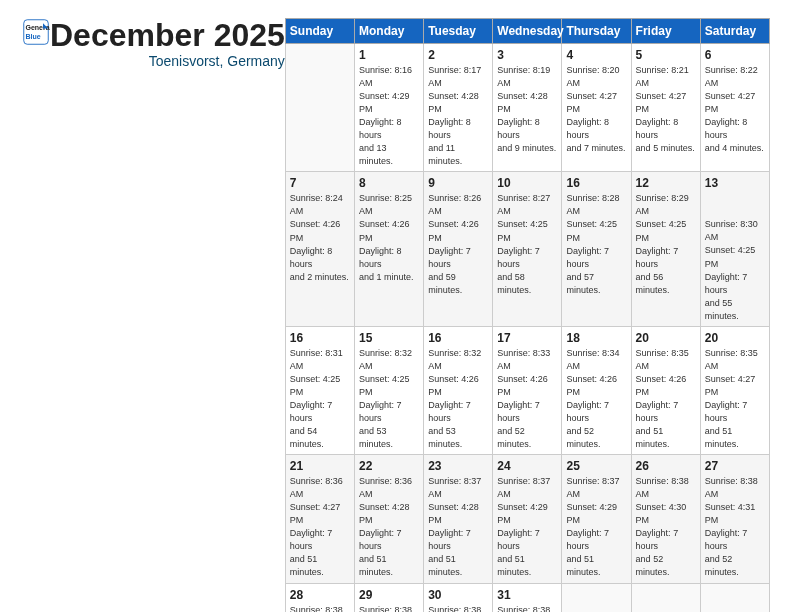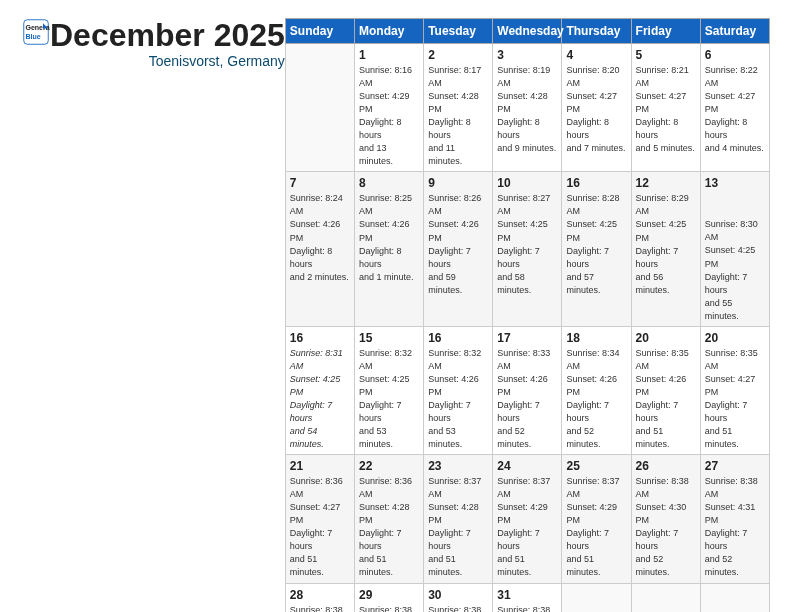--- a/index.html
+++ b/index.html
@@ -208,21 +208,21 @@
             <span class="day-number">13</span>
             <div class="day-info" style="white-space: pre-line; margin-top: 28px;">Sunrise: 8:30 AM
 Sunset: 4:25 PM
 Daylight: 7 hours
 and 55 minutes.</div>
           </td>
         </tr>
         <tr>
           <td>
             <span class="day-number">16</span>
-            <div class="day-info" style="white-space: pre-line; font-style: italic;">Sunrise: 8:31 AM
+            <div class="day-info" style="white-space: pre-line;">Sunrise: 8:31 AM
 Sunset: 4:25 PM
 Daylight: 7 hours
 and 54 minutes.</div>
           </td>
           <td>
             <span class="day-number">15</span>
             <div class="day-info" style="white-space: pre-line;">Sunrise: 8:32 AM
 Sunset: 4:25 PM
 Daylight: 7 hours
 and 53 minutes.</div>

